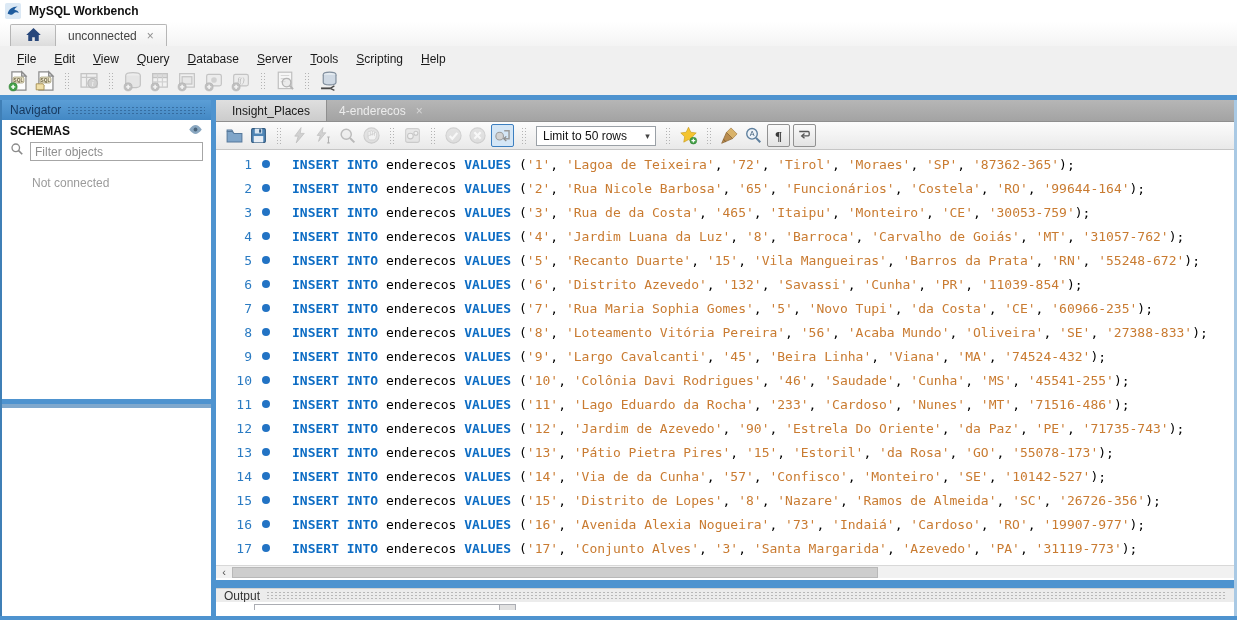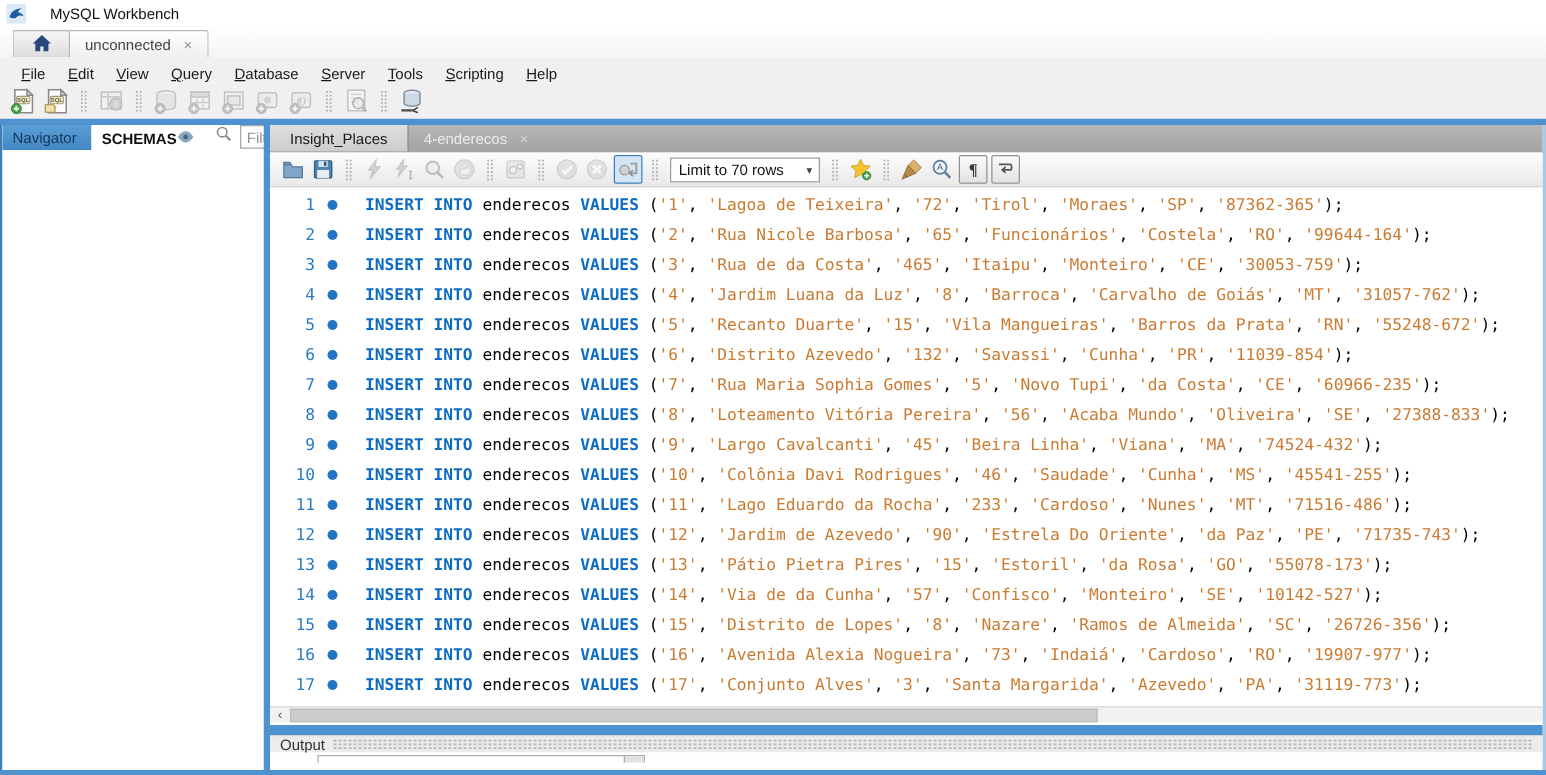--- a/index.html
+++ b/index.html
@@ -1,21 +1,21 @@
 <!DOCTYPE html>
 <html><head>
 <meta charset="utf-8">
 <style>
   * { margin:0; padding:0; box-sizing:border-box; }
   html,body { width:1237px; height:620px; overflow:hidden; }
   body { font-family:"Liberation Sans", sans-serif; font-size:12px; background:#fff; color:#000; }
   .window { width:1237px; height:620px; display:flex; flex-direction:column; background:#fff; }
 
   
-  .titlebar { height:22px; display:flex; align-items:center; gap:19px; padding-left:5px; background:#fff; }
+  .titlebar { height:22px; display:flex; align-items:center; gap:8px; padding-left:5px; background:#fff;font-weight:bold; }
   .titlebar .app-title { font-size:12px; color:#111; }
   .logo svg { display:block; }
 
   
   .toptabs { height:24px; background:linear-gradient(#ffffff,#f4f4f4); display:flex; align-items:flex-end; padding-left:10px; }
   .home-tab { width:46px; height:22px; display:flex; align-items:center; justify-content:center;
     background:linear-gradient(#f6f6f6,#dcdcdc); border:1px solid #b6b6b6; border-bottom:none; border-radius:2px 2px 0 0; }
   .conn-tab { height:22px; display:flex; align-items:center; gap:10px; padding:0 12px;
     background:linear-gradient(#fefefe,#f0f0f0); border:1px solid #b6b6b6; border-left:none; border-bottom:none; border-radius:0 2px 0 0; color:#444; }
   .conn-tab .close { color:#8e8e8e; font-size:12px; }
@@ -34,21 +34,21 @@
   .tbtn.toggled { border:1px solid #3c7fc0; background:#d4e6f6; }
   .grip { width:6px; height:18px; margin:0 4px;
     background-image:radial-gradient(#b3b3b3 1px, transparent 1px); background-size:3px 3px; }
 
   .bluestrip { height:5px; background:#4e93cf; }
 
   
   .bodyrow { height:516px; display:flex; border-left:2px solid #3f7fb6; border-right:3px solid #a9c9e4; }
 
   
-  .sidebar { width:209px; display:flex; flex-direction:row; background:#fff; }
+  .sidebar { width:209px; display:flex; flex-direction:column; background:#fff; }
   .panel-header { height:20px; display:flex; align-items:center; padding:0 6px 0 8px; }
   .panel-header.blue { background:linear-gradient(#5b9ed6,#4388c4); color:#16375c; }
   .panel-header.gray { background:#ececec; color:#6a6a6a; }
   .dots { flex:1; height:9px; margin-left:6px;
     background-image:radial-gradient(rgba(0,0,0,.22) 1px, transparent 1px); background-size:4px 3px; }
   .panel-header.blue .dots { background-image:radial-gradient(rgba(10,40,80,.35) 1px, transparent 1px); }
   .schemas-bar { height:22px; display:flex; align-items:center; justify-content:space-between; padding:0 8px; }
   .schemas-bar .hdr { font-weight:bold; font-size:12px; color:#101010; }
   .filter-row { height:26px; display:flex; align-items:flex-start; gap:6px; padding:0 8px; }
   .filter-input { flex:1; height:19px; border:1px solid #a6a6a6; font-family:"Liberation Sans",sans-serif; font-size:12px; padding:0 4px; color:#333; }
@@ -341,21 +341,21 @@
           </span>
           <span class="tbtn toggled">
             <svg viewBox="0 0 18 18">
               <circle cx="6.3" cy="9.6" r="3.6" fill="#d2d2d2" stroke="#9a9a9a"></circle>
               <path d="M10.6 4.6h4.6v7.4h-4.6" fill="none" stroke="#9a9a9a" stroke-width="1.4"></path>
               <path d="M12.6 14.2l-2.4-2.2 2.4-2.2" fill="none" stroke="#8a8a8a" stroke-width="1.2"></path>
             </svg>
           </span>
           <span class="grip"></span>
           <div class="combo">
-            <span class="combo-label">Limit to 70 rows</span>
+            <span class="combo-label">Limit to 50 rows</span>
             <span class="combo-arrow">▾</span>
           </div>
           <span class="grip"></span>
           <span class="tbtn">
             <svg viewBox="0 0 18 18">
               <path d="M9 1.2l2.2 4.7 5.1.7-3.7 3.6.9 5.1L9 12.9l-4.5 2.4.9-5.1L1.7 6.6l5.1-.7z" fill="#f4c430" stroke="#c89a1a" stroke-width=".6"></path>
               <circle cx="13.6" cy="13.9" r="3.2" fill="#43a047" stroke="#2e7d32" stroke-width=".5"></circle>
               <path d="M13.6 12.1v3.6M11.8 13.9h3.6" stroke="#fff" stroke-width="1.1"></path>
             </svg>
           </span>

